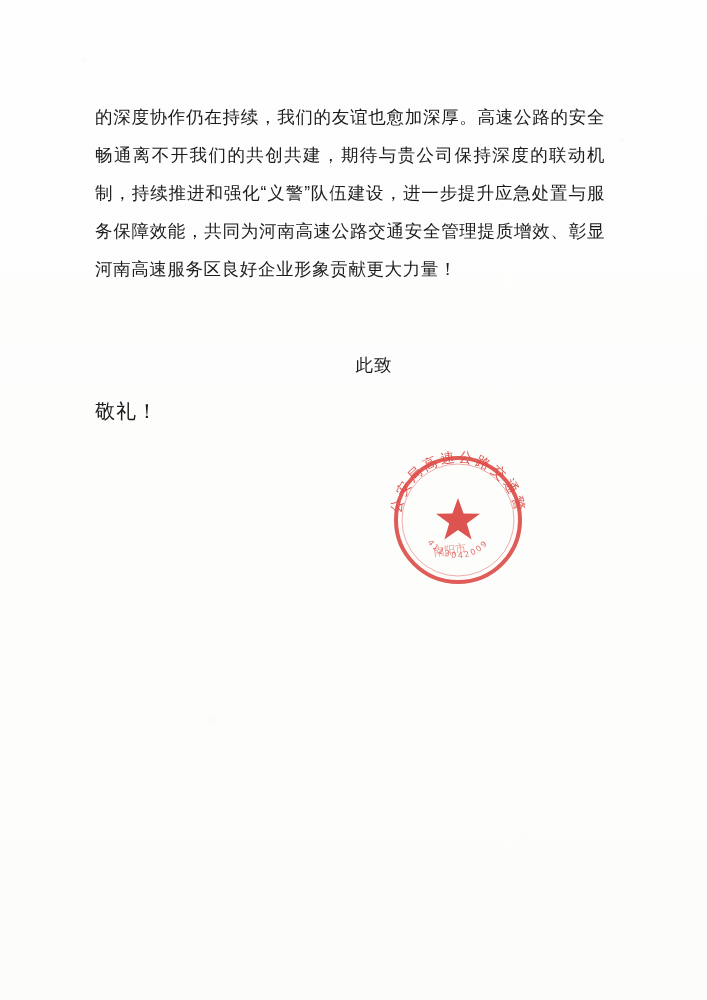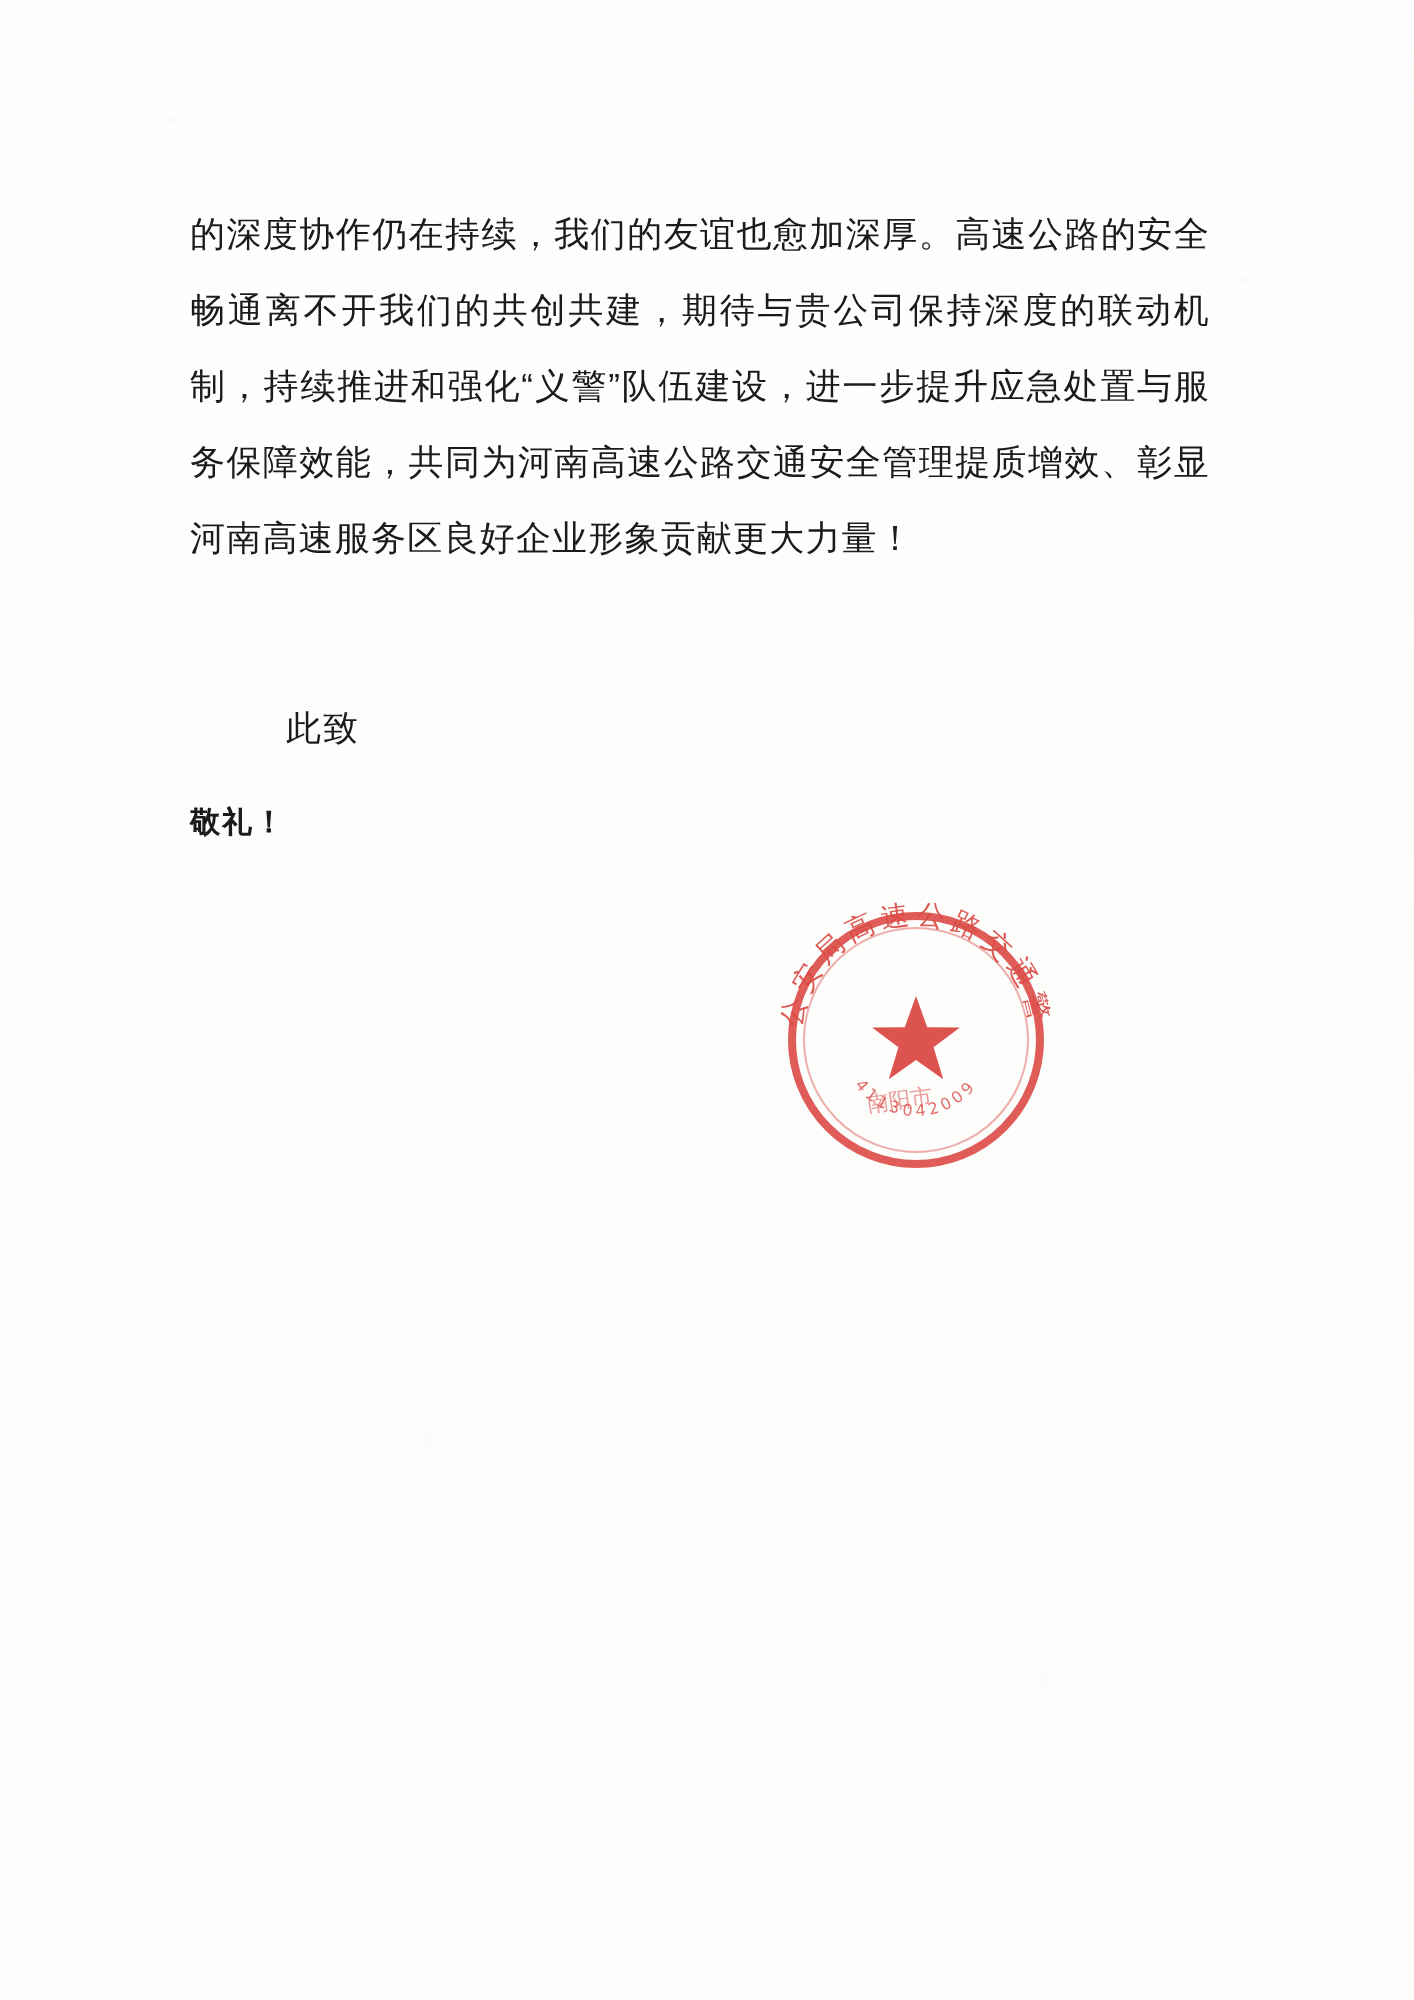--- a/index.html
+++ b/index.html
@@ -57,29 +57,29 @@
     top: 348px;
     width: 510px;
   }
   .closing-line-1 {
     font-size: 17.5px;
     line-height: 34px;
     color: #1b1b1b;
     letter-spacing: 1px;
     margin: 0 0 12px 48px;
     font-family: "DejaVu Serif", "Liberation Serif", serif;
+    text-align: center;
   }
   .closing-line-2 {
-    font-size: 15px;
+    font-size: 20px;
     line-height: 34px;
     color: #1b1b1b;
     letter-spacing: 1px;
     margin: 0;
     font-family: "DejaVu Serif", "Liberation Serif", serif;
-    font-weight: bold;
   }
 
   .signature-block {
     position: absolute;
     left: 300px;
     top: 500px;
     width: 300px;
     text-align: left;
   }
   .sign-org {

